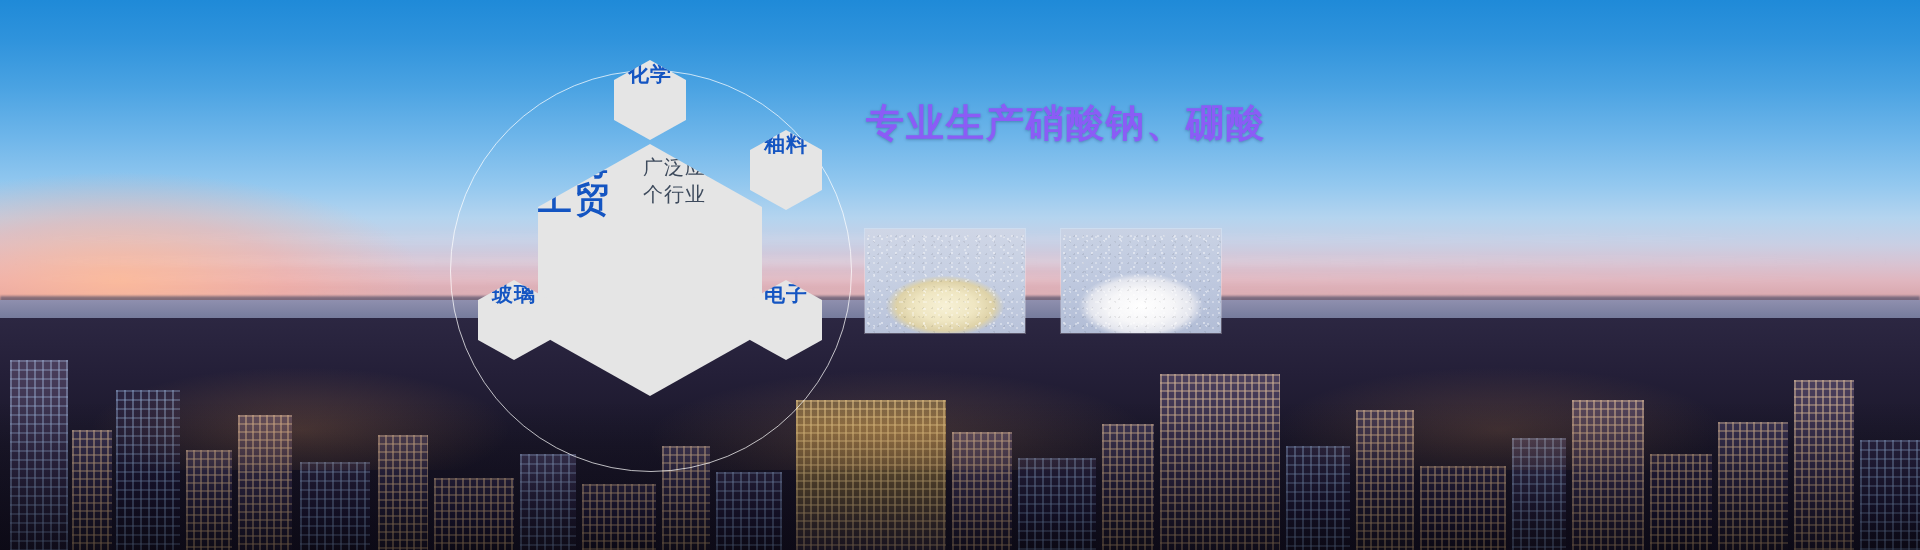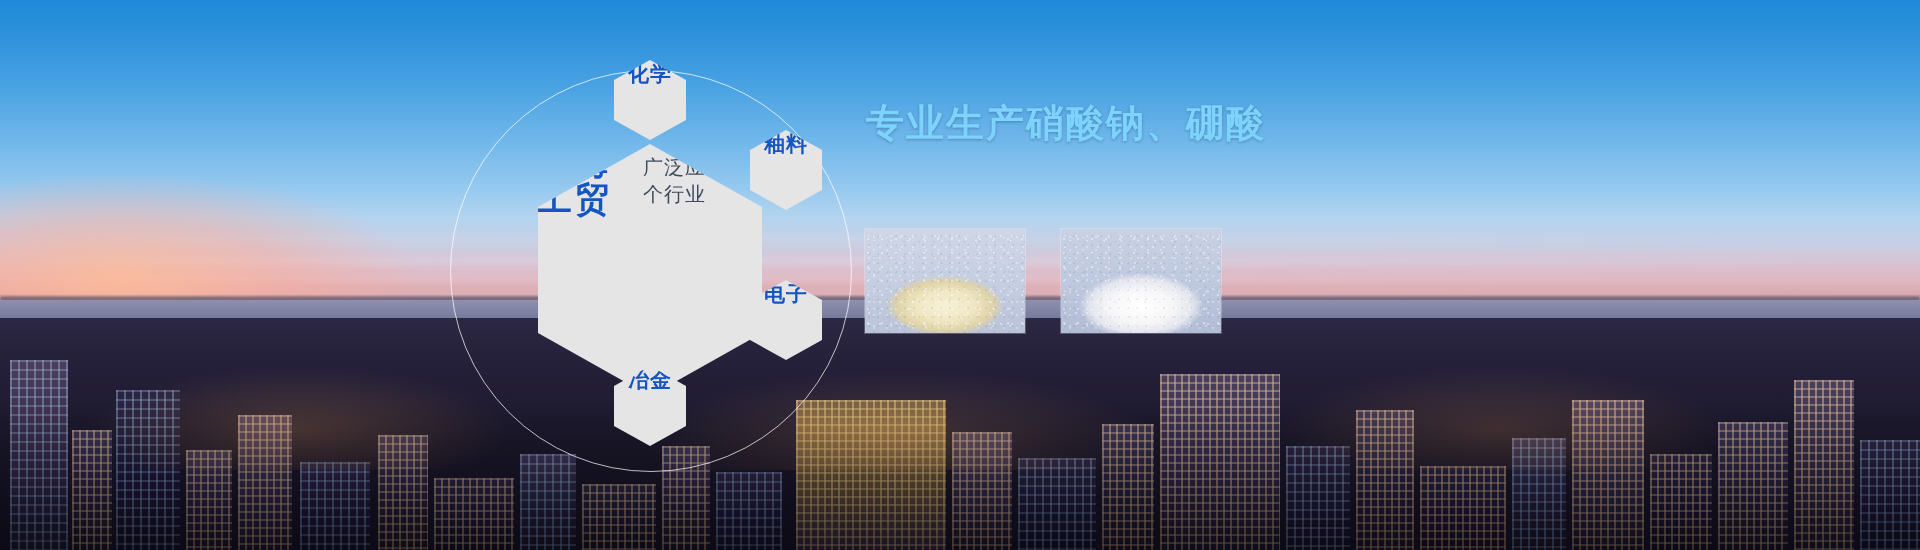--- a/index.html
+++ b/index.html
@@ -127,21 +127,21 @@
   .h-chem{left:194px;top:42px;}
   .h-glaze{left:330px;top:112px;}
   .h-elec{left:330px;top:262px;}
   .h-metal{left:194px;top:348px;}
   .h-glass{left:58px;top:262px;}
   .h-med{left:58px;top:112px;}
 
   
   .copy{position:absolute;left:866px;top:98px;width:700px;}
   .headline{
-    color:#7dd3fc;font-weight:bold;font-size:38px;letter-spacing:2px;
+    color:#8b5cf6;font-weight:bold;font-size:38px;letter-spacing:2px;
     font-family:"DejaVu Sans","Liberation Sans",sans-serif;
     text-shadow:0 1px 3px rgba(20,50,90,.35);
     white-space:nowrap;
   }
   .subline{
     color:#eef6ff;font-size:15px;margin-top:12px;letter-spacing:.2px;
     font-family:"Liberation Sans","DejaVu Sans",sans-serif;
     text-shadow:0 1px 2px rgba(20,50,90,.3);
     white-space:nowrap;
   }
@@ -299,22 +299,22 @@
 
     <div class="hex hex-sm h-chem">
       <span>化学</span>
     </div>
     <div class="hex hex-sm h-elec">
       <span>电子</span>
     </div>
     <div class="hex hex-sm h-glaze">
       <span>釉料</span>
     </div>
-    <div class="hex hex-sm h-metal">
-      <span>冶金</span>
+    <div class="hex hex-sm h-glass">
+      <span>玻璃</span>
     </div>
   </div>
 
   <div class="copy">
     <div class="headline">专业生产硝酸钠、硼酸</div>
   </div>
 
   <div class="photos">
     <div class="photo cream">
       <div class="plate"></div>

